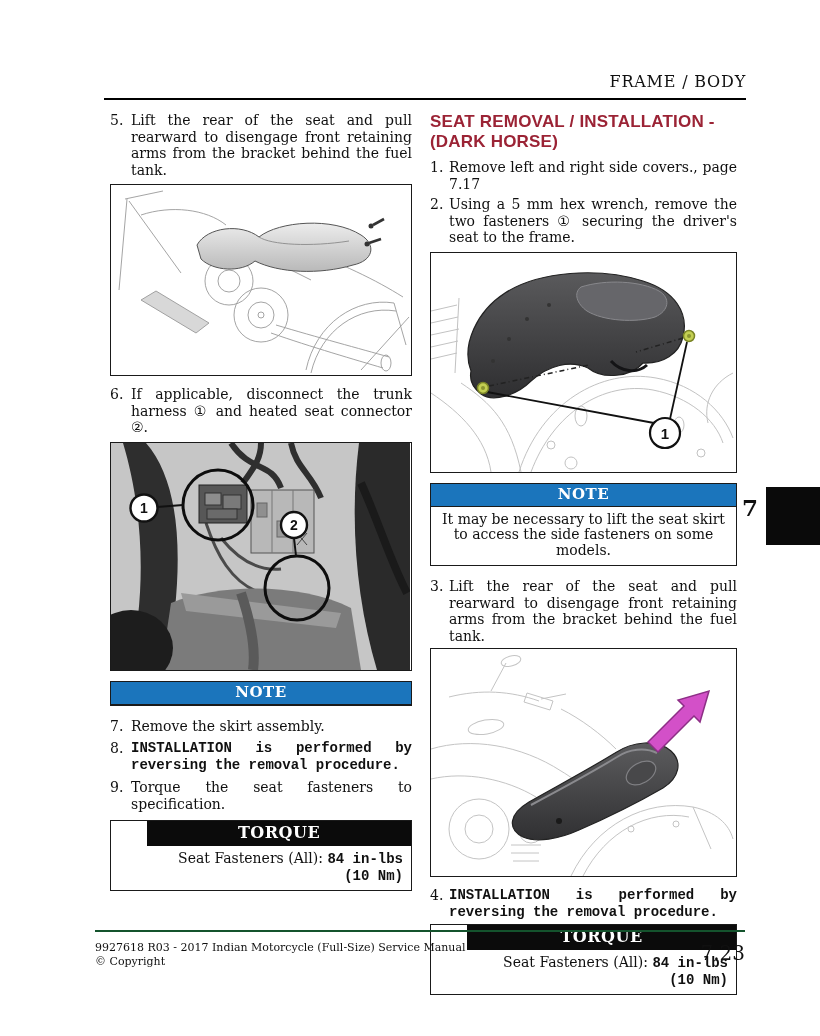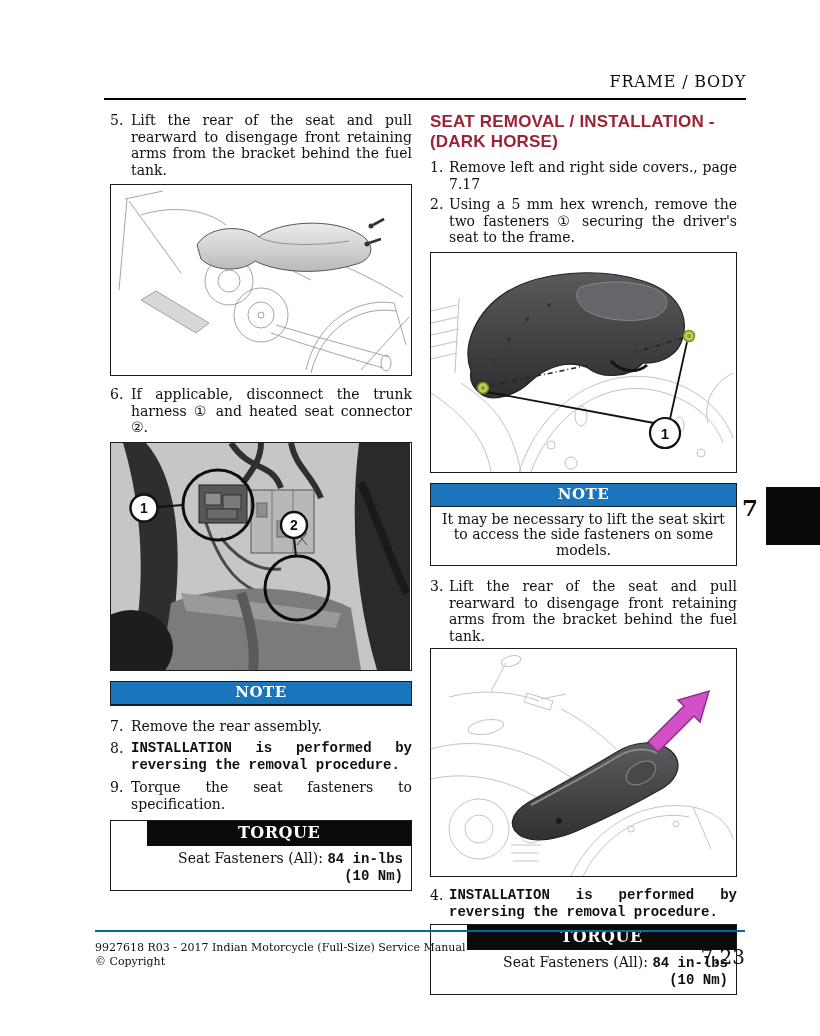--- a/index.html
+++ b/index.html
@@ -28,22 +28,22 @@
   .notebox .bd{text-align:center;font-size:14px;line-height:15.5px;padding:5px 10px 7px;}
   .torquebox{border:1.5px solid #1a1a1a;margin-bottom:22px;padding-left:36px;}
   .torquebox .hd{background:#0b0b0b;color:#fff;text-align:center;font-weight:bold;
                  font-size:16px;padding:2px 0 4px;letter-spacing:.5px;}
   .torquebox .bd{text-align:right;font-size:14px;line-height:16px;padding:4px 8px 6px;}
   .mb4{margin-bottom:4px;} .mb8{margin-bottom:8px;} .mt2{margin-top:2px;}
   
   .tab-block{position:absolute;right:0;top:487px;width:54px;height:58px;background:#0a0a0a;}
   .tab-num{position:absolute;right:62px;top:494px;font-size:23px;font-weight:bold;}
   
-  .footer{position:absolute;left:95px;top:930px;width:650px;border-top:2px solid #0369a1;
-          padding-top:9px;display:flex;justify-content:space-between;align-items:flex-end;}
+  .footer{position:absolute;left:95px;top:930px;width:650px;border-top:2px solid #14532d;
+          padding-top:9px;display:flex;justify-content:space-between;align-items:flex-start;}
   .footer-left{font-size:11px;line-height:14px;}
   .footer-page{font-size:20px;}
 </style>
 </head>
 <body>
 
 <div class="page">
 
   <div class="masthead">FRAME / BODY</div>
 
@@ -133,21 +133,21 @@
         <text x="183" y="87" text-anchor="middle" font-family="Liberation Sans, sans-serif" font-size="14" font-weight="bold" fill="#111">2</text>
       </svg>
     </div>
 
     <div class="notebox">
       <div class="hd">NOTE</div>
     </div>
 
     <div class="step">
       <span class="num">7.</span>
-      <span class="txt">Remove the rear assembly.</span>
+      <span class="txt">Remove the skirt assembly.</span>
     </div>
 
     <div class="step">
       <span class="num">8.</span>
       <span class="txt bold">INSTALLATION is performed by reversing the removal procedure.</span>
     </div>
 
     <div class="step mb8">
       <span class="num">9.</span>
       <span class="txt">Torque the seat fasteners to specification.</span>

